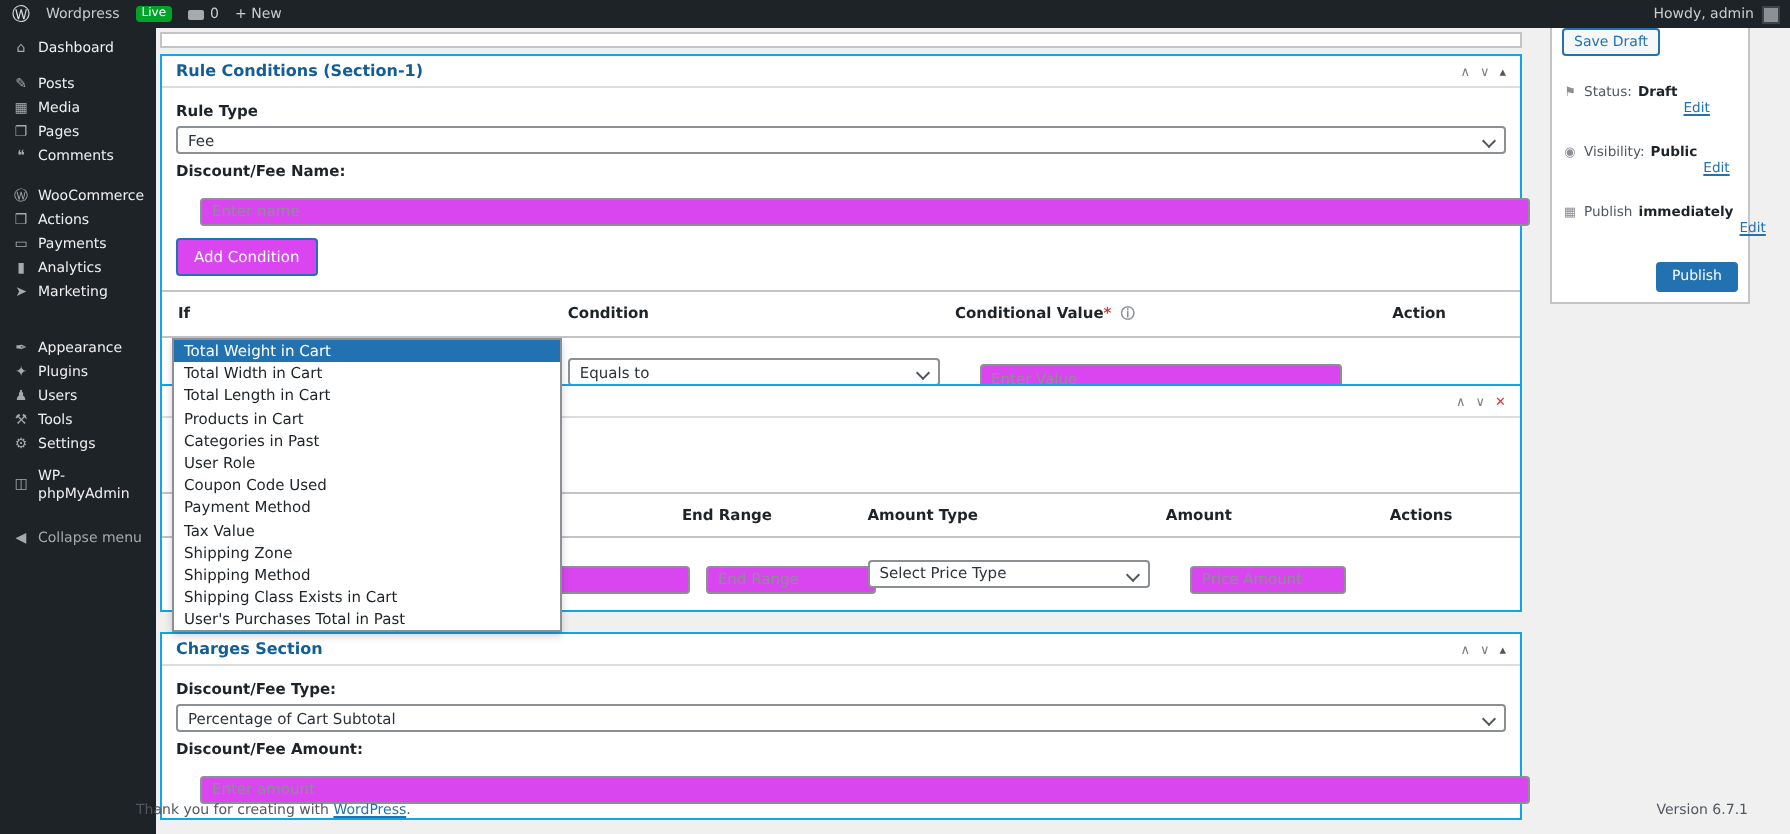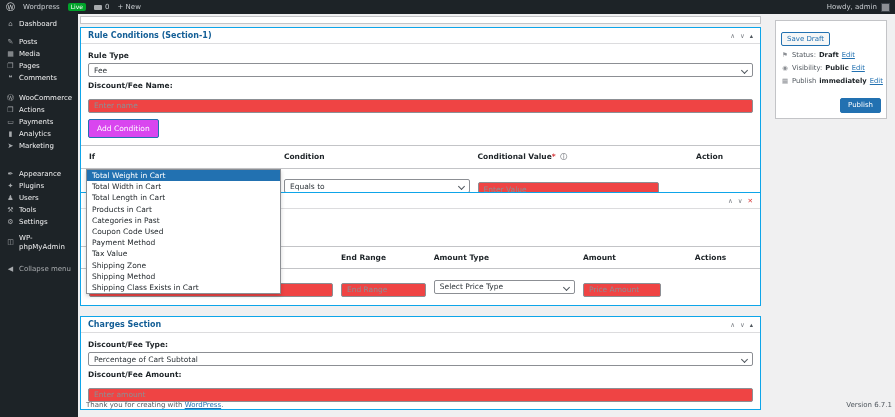--- a/index.html
+++ b/index.html
@@ -35,22 +35,22 @@
   .panel-icons { display:flex; gap:5px; align-items:center; }
   .pi { font-size:6.5px; color:#787c82; cursor:pointer; }
   .pi-toggle { color:#50575e; }
   .pi-remove { color:#d63638; font-weight:bold; }
   .panel-body { padding:5px 7px 0; }
   .field-label { font-size:7.5px; font-weight:bold; color:#1d2327; margin:2px 0 3px; }
   .sel { position:relative; height:14px; border:1px solid #8c8f94; border-radius:2px; background:#fff;
          font-size:7.5px; color:#2c3338; display:flex; align-items:center; padding:0 14px 0 5px; cursor:pointer; }
   .sel::after { content:""; position:absolute; right:5px; top:4px; width:4px; height:4px;
                 border-right:1px solid #50575e; border-bottom:1px solid #50575e; transform:rotate(45deg); }
-  .txt { height:14px; width:100%; border:1px solid #8c8f94; border-radius:2px; background:#ef4444;
-         font-size:7.5px; color:#2c3338; padding:0 5px; font-family:"DejaVu Sans", sans-serif; }
+  .txt { height:14px; width:100%; border:1px solid #8c8f94; border-radius:2px; background:#d946ef;
+         font-size:7.5px; color:#2c3338; padding:0 5px; font-family:"DejaVu Sans", sans-serif;margin-left:12px; }
   .txt::placeholder { color:#8c8f94; opacity:1; }
   .btn-primary { display:inline-block; background:#d946ef; color:#fff; border:1px solid #2271b1; border-radius:2px;
                  font-size:7.5px; padding:4px 8px; margin:6px 0 2px; cursor:pointer; }
   .mb4 { margin-bottom:4px; }
 
   .ctable { margin:5px -7px 0; border-top:1px solid #c3c4c7; }
   .crow { display:grid; align-items:center; }
   .cols1 { grid-template-columns:29.4% 29.2% 28.6% 1fr; }
   .cols2 { grid-template-columns:38% 14% 22.5% 13% 1fr; }
   .thead { padding:6px 8px; border-bottom:1px solid #c3c4c7; font-size:7.5px; font-weight:bold; color:#1d2327; }
@@ -61,33 +61,33 @@
   .cell { padding-right:8px; }
 
   
   #if-dropdown { position:absolute; left:86px; top:169px; width:195px; background:#fff;
                  border:1px solid #8c8f94; z-index:40; box-shadow:0 2px 4px rgba(0,0,0,.18); }
   .dd-option { height:11.2px; line-height:11.2px; padding:0 5px; font-size:7.5px; color:#1d2327;
                white-space:nowrap; overflow:hidden; cursor:pointer; }
   .dd-option.selected { background:#2271b1; color:#fff; }
 
   
-  #publish-box { position:absolute; left:775px; top:20px; width:112px; background:#fff; border:1px solid #c3c4c7; padding:5px; }
+  #publish-box { position:absolute; left:775px; top:2px; width:100px; background:#fff; border:1px solid #c3c4c7; padding:5px; }
   .btn-secondary { display:inline-block; background:#f6f7f7; color:#2271b1; border:1px solid #2271b1; border-radius:2px;
                    font-size:7px; padding:2px 5px; cursor:pointer; }
   .pub-row { display:flex; align-items:center; gap:3px; font-size:6.8px; color:#50575e; margin-top:5px; white-space:nowrap; }
   .pub-icon { width:8px; color:#8c8f94; font-size:6.5px; text-align:center; flex:0 0 8px; }
   .pub-value { font-weight:bold; color:#1d2327; }
-  .edit-link { color:#2271b1; text-decoration:underline; cursor:pointer; }
+  .edit-link { color:#2271b1; text-decoration:underline; cursor:pointer;margin-top:17px; }
   .pub-actions { margin-top:7px; text-align:right; }
   .btn-publish { display:inline-block; background:#2271b1; color:#fff; border:1px solid #2271b1; border-radius:2px;
                  font-size:7px; padding:2.5px 7px; cursor:pointer; }
 
   
-  #footer { position:absolute; left:86px; top:401px; width:806px; display:flex; justify-content:space-between;
+  #footer { position:absolute; left:68px; top:401px; width:806px; display:flex; justify-content:space-between;
             font-size:7px; color:#50575e;text-align:center; }
   .wp-link { color:#2271b1; text-decoration:underline; cursor:pointer; }
 </style>
 </head>
 <body>
 
 <div id="adminbar">
   <div class="ab-left">
     <span class="ab-item wp-logo">Ⓦ</span>
     <span class="ab-item">Wordpress</span>
@@ -286,26 +286,28 @@
     <input class="txt" type="text" placeholder="Enter amount" style="">
   </div>
 </div>
 
 <div id="if-dropdown">
   <div class="dd-option selected">Total Weight in Cart</div>
   <div class="dd-option">Total Width in Cart</div>
   <div class="dd-option">Total Length in Cart</div>
   <div class="dd-option">Products in Cart</div>
   <div class="dd-option">Categories in Past</div>
+  <div class="dd-option">User Role</div>
   <div class="dd-option">Coupon Code Used</div>
   <div class="dd-option">Payment Method</div>
   <div class="dd-option">Tax Value</div>
   <div class="dd-option">Shipping Zone</div>
   <div class="dd-option">Shipping Method</div>
   <div class="dd-option">Shipping Class Exists in Cart</div>
+  <div class="dd-option">User's Purchases Total in Past</div>
 </div>
 
 <div id="publish-box">
   <span class="btn-secondary">Save Draft</span>
   <div class="pub-row">
     <span class="pub-icon">⚑</span>
     <span>Status:</span>
     <span class="pub-value">Draft</span>
     <span class="edit-link">Edit</span>
   </div>

